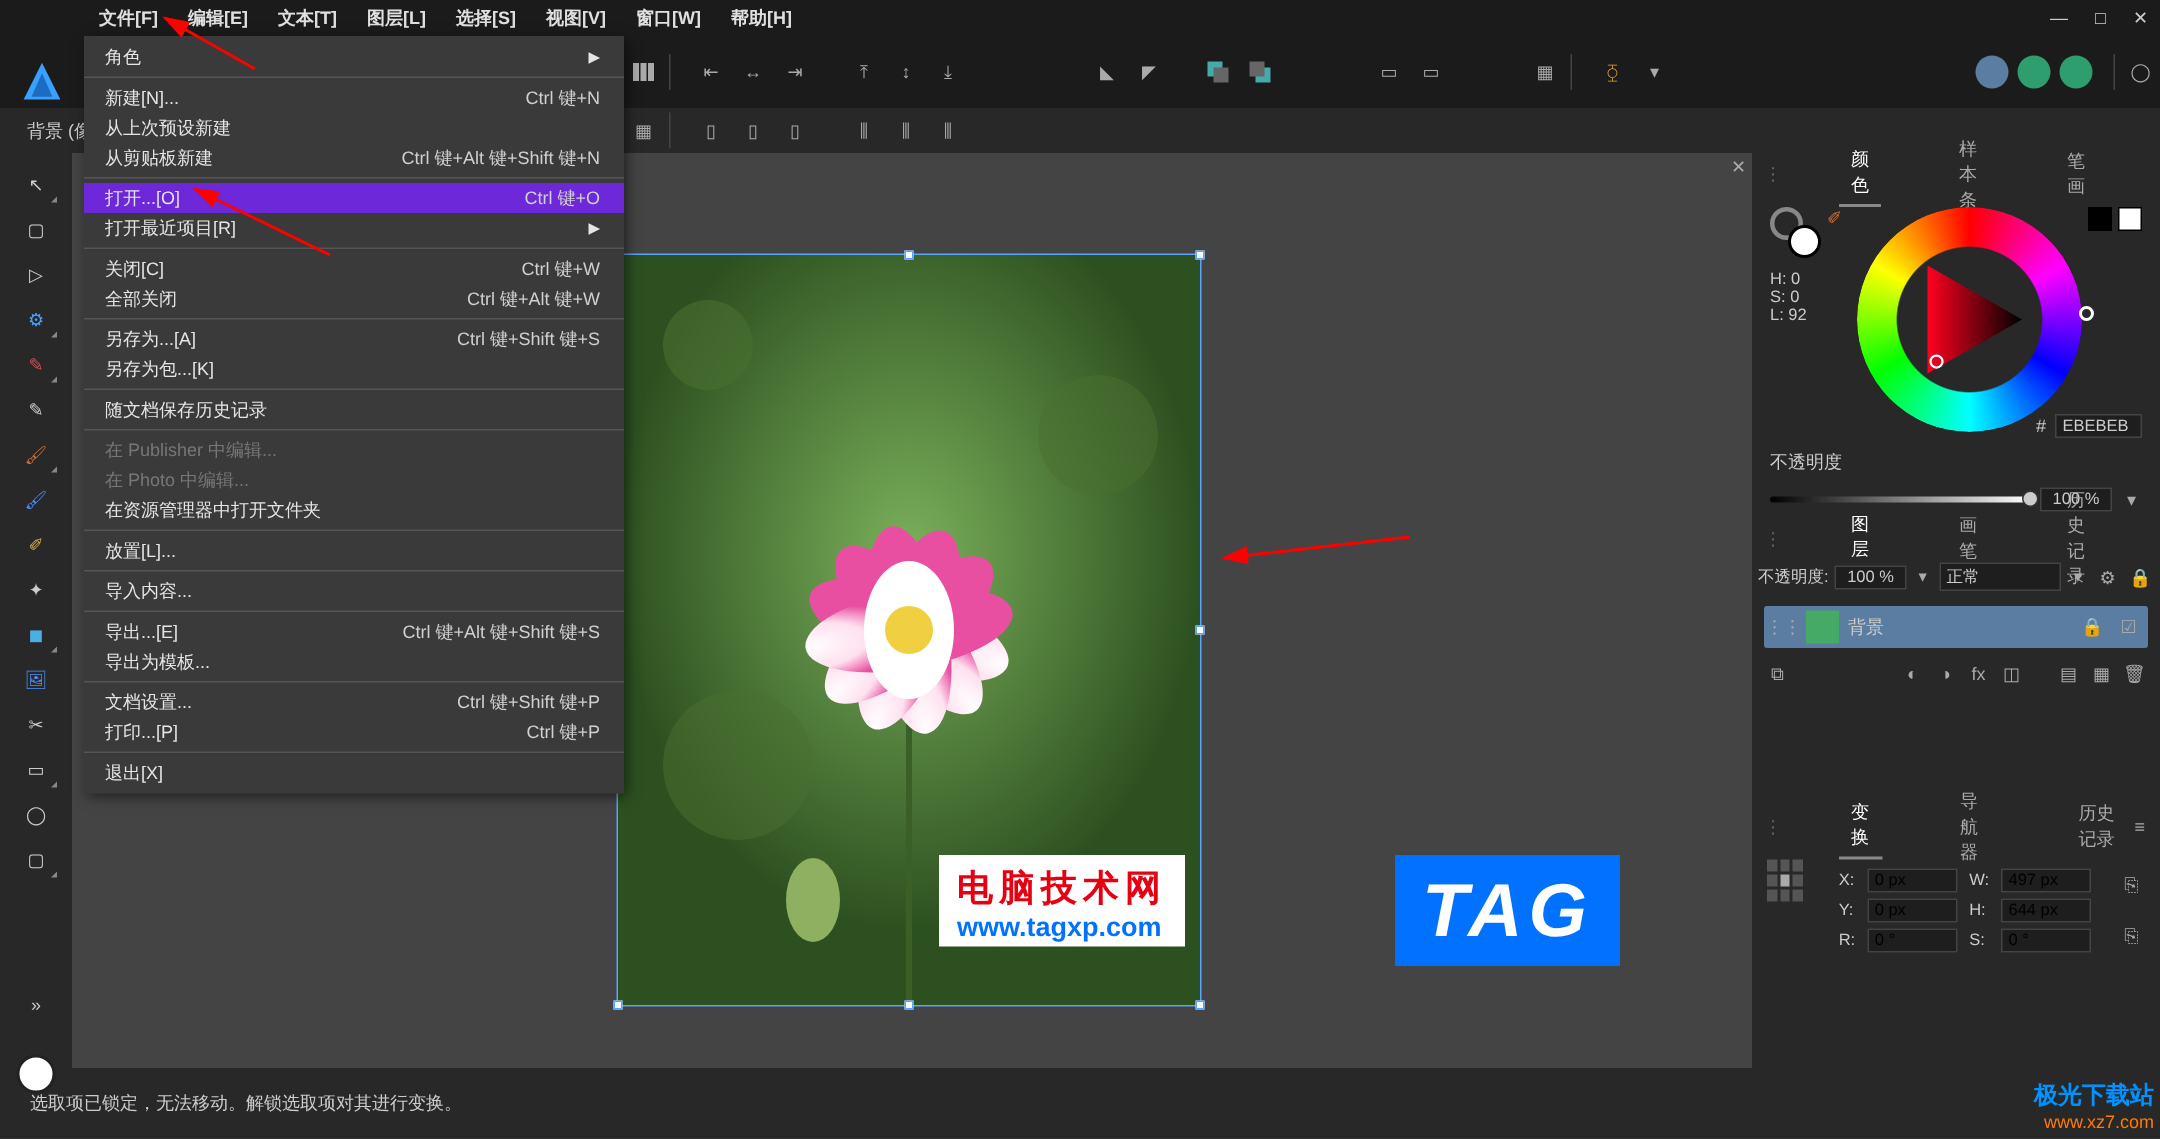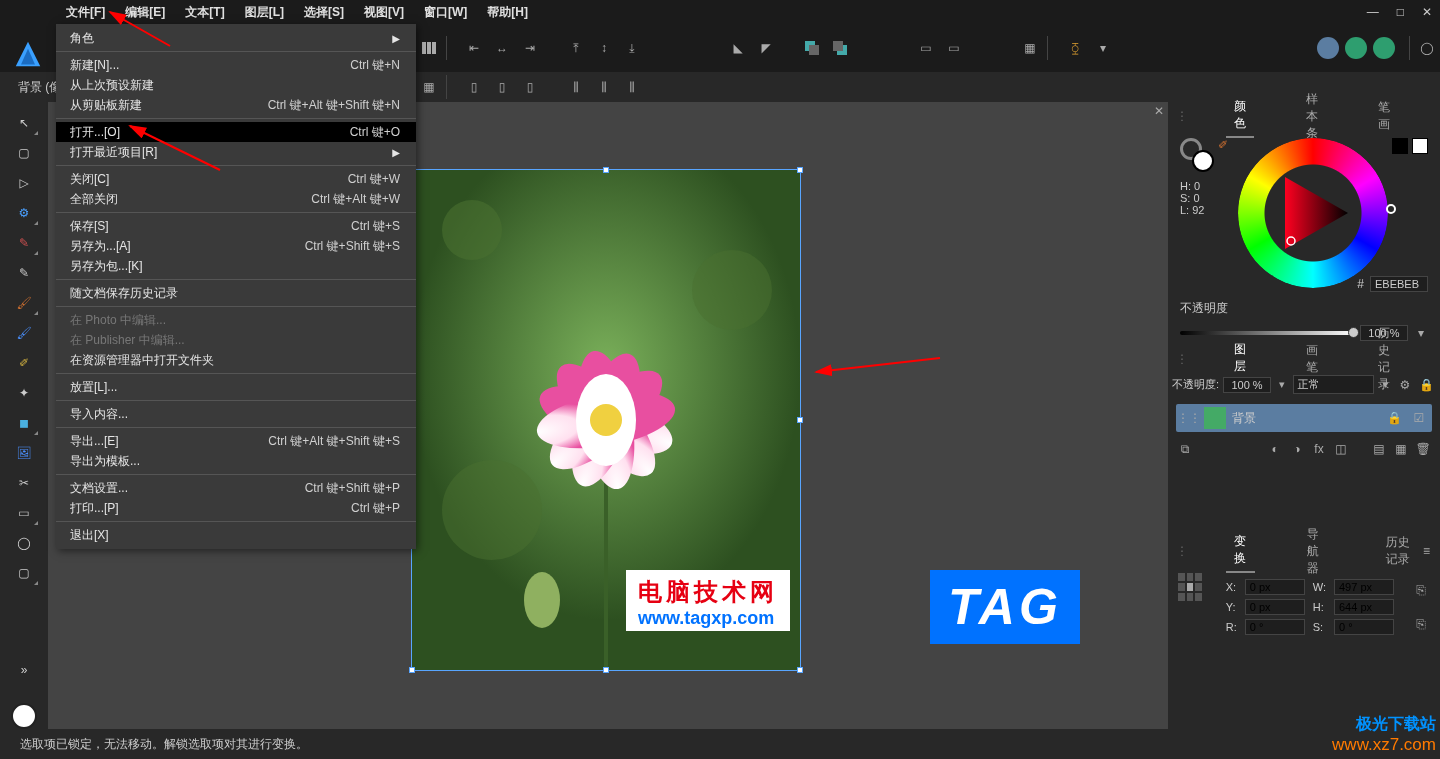--- a/index.html
+++ b/index.html
@@ -24,21 +24,21 @@
 .toolbar-btn { width: 26px; height: 26px; display: flex; align-items: center; justify-content: center; color: #aaa; cursor: pointer; }
 .toolbar-sep { width: 1px; height: 24px; background: #444; margin: 0 4px; }
 
 
 .context-bar { position: absolute; top: 72px; left: 0; right: 1168px; height: 30px; background: #282828; display: flex; align-items: center; padding-left: 18px; z-index: 1; }
 .context-bar2 { position: absolute; top: 72px; left: 416px; right: 0; height: 30px; background: #282828; display: flex; align-items: center; }
 
 
 .dropdown { position: absolute; top: 24px; left: 56px; width: 360px; background: #3a3a3a; box-shadow: 2px 2px 8px rgba(0,0,0,.5); z-index: 100; padding: 4px 0; }
 .menu-item { display: flex; justify-content: space-between; align-items: center; padding: 3px 16px 3px 14px; color: #e5e5e5; cursor: pointer; height: 20px; }
-.menu-item.highlighted { background: #000000; }
+.menu-item.highlighted { background: #6d28d9; }
 .menu-item.disabled { color: #777; }
 .menu-item .arrow { font-size: 10px; }
 .menu-sep { height: 1px; background: #555; margin: 3px 0; }
 .menu-shortcut { color: #d0d0d0; font-size: 12px; }
 
 
 .tool-rail { position: absolute; top: 102px; left: 0; width: 48px; bottom: 30px; background: #282828; display: flex; flex-direction: column; align-items: center; padding-top: 8px; gap: 4px; z-index: 2; }
 .tool-btn { width: 32px; height: 26px; display: flex; align-items: center; justify-content: center; color: #ccc; cursor: pointer; position: relative; }
 .tool-btn .tri { position: absolute; bottom: 1px; right: 2px; width: 0; height: 0; border-left: 4px solid transparent; border-bottom: 4px solid #888; }
 
@@ -52,21 +52,21 @@
 .h-tm { left: 50%; top: -3px; margin-left: -3px; } .h-bm { left: 50%; bottom: -3px; margin-left: -3px; }
 .h-ml { left: -3px; top: 50%; margin-top: -3px; } .h-mr { right: -3px; top: 50%; margin-top: -3px; }
 
 
 .wm1 { position: absolute; left: 626px; top: 570px; background: #fff; padding: 6px 12px 2px; z-index: 3; }
 .wm1 .t1 { color: #e60012; font-size: 24px; font-weight: bold; letter-spacing: 4px; }
 .wm1 .t2 { color: #0072ff; font-size: 18px; font-weight: bold; }
 .wm2 { position: absolute; left: 930px; top: 570px; background: #0072ff; color: #fff; font-size: 50px; font-weight: bold; padding: 8px 18px; letter-spacing: 4px; z-index: 3; font-style: italic; }
 .wm3 { position: absolute; right: 4px; bottom: 4px; z-index: 50; text-align: right; }
 .wm3 .a { color: #0092ff; font-size: 16px; font-weight: bold; }
-.wm3 .b { color: #ff7a00; font-size: 17px; }
+.wm3 .b { color: #ff7a00; font-size: 12px; }
 
 
 .arrow-red { position: absolute; z-index: 200; pointer-events: none; }
 
 
 .right-col { position: absolute; top: 102px; right: 0; width: 272px; bottom: 30px; background: #282828; display: flex; flex-direction: column; }
 .panel-tabs { display: flex; align-items: center; height: 28px; padding: 0 6px; background:#282828; }
 .panel-tab { padding: 4px 8px; color: #aaa; cursor: pointer; margin-left: 44px; }
 .panel-tab.active { color: #fff; border-bottom: 2px solid #888; }
 .panel-menu { margin-left: auto; color: #aaa; cursor: pointer; padding: 4px; }
@@ -94,21 +94,21 @@
 .layer-panel { position:relative; flex:0 0 192px; }
 .layer-footer { display:flex; gap:4px; padding:4px 8px; justify-content:flex-end; }
 .ico { width:18px; height:18px; display:flex; align-items:center; justify-content:center; color:#aaa; cursor:pointer; font-size:12px; }
 
 .transform-body { padding:6px 10px; display:grid; grid-template-columns:auto 1fr auto 1fr; gap:4px 8px; align-items:center; font-size:11px; color:#ccc; }
 .tval { background:#1e1e1e; border:1px solid #444; padding:1px 4px; width:60px; font-size:11px; }
 .anchor-grid { width:28px; height:28px; display:grid; grid-template-columns:repeat(3,1fr); grid-template-rows:repeat(3,1fr); gap:2px; margin-right:6px; }
 .anchor-grid > div { background:#555; }
 
 
-.statusbar { position:absolute; bottom:0; left:0; right:0; height:30px; background:#282828; display:flex; align-items:center; padding:0 20px; color:#ccc; }
+.statusbar { position:absolute; bottom:0; left:0; right:0; height:47px; background:#282828; display:flex; align-items:center; padding:0 20px; color:#ccc; }
 
 
 .persona { display:flex; gap:6px; margin-left:auto; margin-right:10px; }
 .persona > div { width:22px; height:22px; border-radius:50%; }
 </style>
 </head>
 <body>
 
 <div class="titlebar">
   <span class="win-btn">—</span>
@@ -244,40 +244,36 @@
       <div class="menu-item">
         <span>关闭[C]</span>
         <span class="menu-shortcut">Ctrl 键+W</span>
       </div>
       <div class="menu-item">
         <span>全部关闭</span>
         <span class="menu-shortcut">Ctrl 键+Alt 键+W</span>
       </div>
       <div class="menu-sep"></div>
       <div class="menu-item">
-        <span>保存[S]</span>
-        <span class="menu-shortcut">Ctrl 键+S</span>
-      </div>
-      <div class="menu-item">
         <span>另存为...[A]</span>
         <span class="menu-shortcut">Ctrl 键+Shift 键+S</span>
       </div>
       <div class="menu-item">
         <span>另存为包...[K]</span>
       </div>
       <div class="menu-sep"></div>
       <div class="menu-item">
         <span>随文档保存历史记录</span>
       </div>
       <div class="menu-sep"></div>
       <div class="menu-item disabled">
+        <span>在 Publisher 中编辑...</span>
+      </div>
+      <div class="menu-item disabled">
         <span>在 Photo 中编辑...</span>
-      </div>
-      <div class="menu-item disabled">
-        <span>在 Publisher 中编辑...</span>
       </div>
       <div class="menu-item">
         <span>在资源管理器中打开文件夹</span>
       </div>
       <div class="menu-sep"></div>
       <div class="menu-item">
         <span>放置[L]...</span>
       </div>
       <div class="menu-sep"></div>
       <div class="menu-item">

